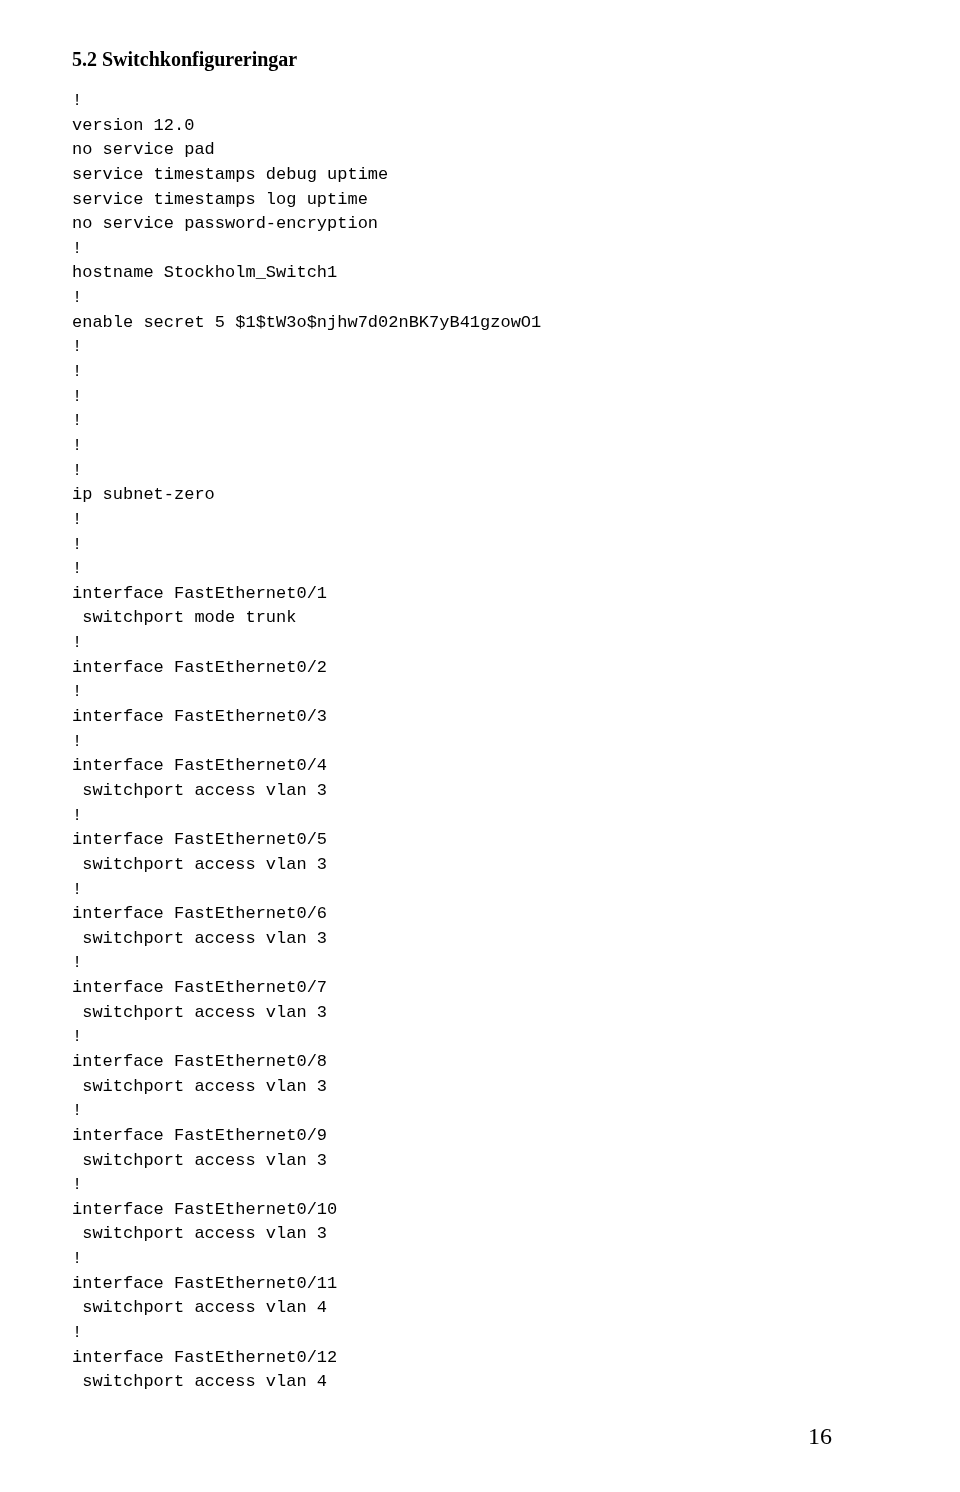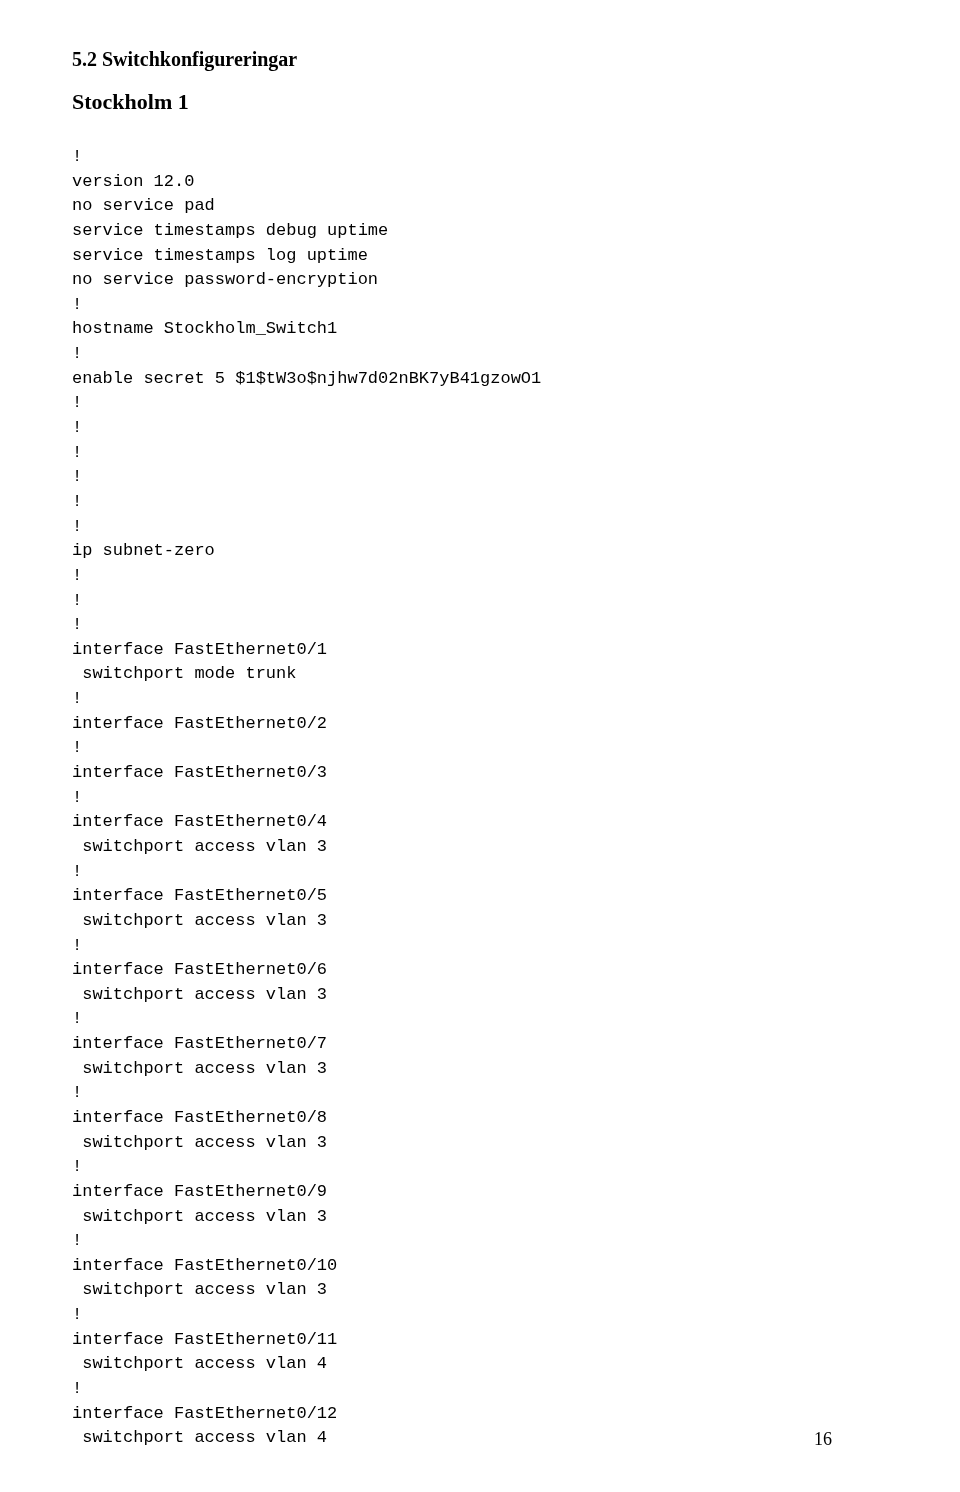--- a/index.html
+++ b/index.html
@@ -28,35 +28,34 @@
     font-size: 17px;
     line-height: 1.45;
     white-space: pre;
     margin: 0;
   }
   .page-number {
     position: absolute;
     right: 64px;
     bottom: 18px;
     font-family: "Times New Roman", Times, serif;
-    font-size: 18px;
+    font-size: 24px;
   }
   .page-wrap {
     position: relative;
     min-height: 1420px;
   }
 </style>
 </head>
 <body>
 
 <div class="page-wrap">
 
   <h2 class="heading-num">5.2 Switchkonfigureringar</h2>
 
-  <h3 class="subheading">Stockholm 1</h3>
 
   <pre class="code-block">!
 version 12.0
 no service pad
 service timestamps debug uptime
 service timestamps log uptime
 no service password-encryption
 !
 hostname Stockholm_Switch1
 !

